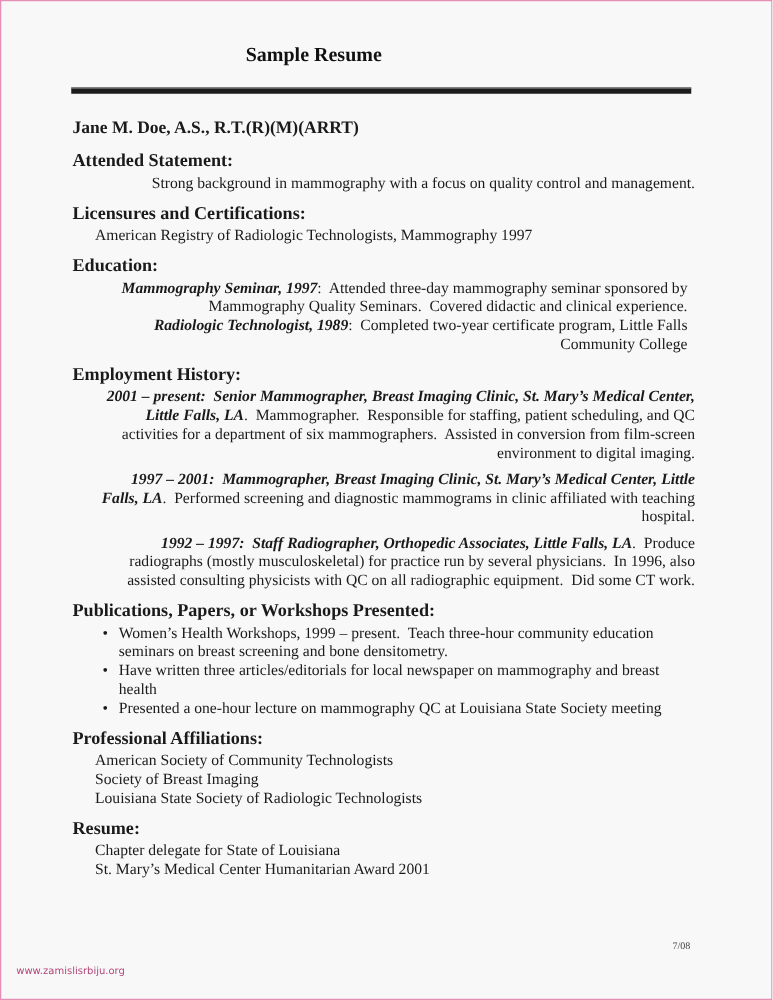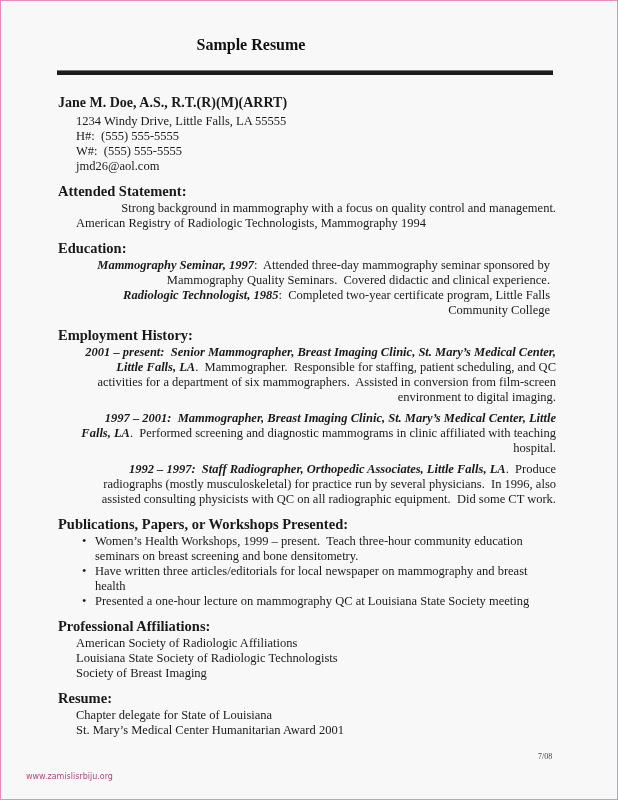--- a/index.html
+++ b/index.html
@@ -27,57 +27,52 @@
   .indent { padding-left: 18px; }
   .line { font-size: 12.5px; line-height: 15px; white-space: nowrap; }
   .heading { font-weight: bold; font-size: 14.5px; line-height: 17px; margin-top: 9px; margin-bottom: 1px; }
   .para { font-size: 12.5px; line-height: 15px; padding-left: 18px; width: 480px; text-align: right; }
   .para b i, .para i b { font-weight: bold; }
   .job { margin-bottom: 6px; }
   .bullets { list-style: none; margin: 0; padding: 0 0 0 24px; }
   .bullets li { position: relative; padding-left: 13px; font-size: 12.5px; line-height: 15px; width: 460px; }
   .bullets li .bullet { position: absolute; left: 0; top: 0; }
   .watermark {
-    position: absolute; left: 26px; top: 772px; font-family: "DejaVu Sans", sans-serif;
+    position: absolute; left: 13px; top: 772px; font-family: "DejaVu Sans", sans-serif;
     font-size: 8px; color: #b2477a;
   }
   .page-date {
     position: absolute; left: 538px; top: 752px; font-size: 8px; color: #444; text-align: center;
   }
 </style>
 </head>
 <body>
 
 <div class="frame"></div>
 
 <div class="page-title">Sample Resume</div>
 <div class="title-rule"></div>
 
 <div class="content">
   <div class="name">Jane M. Doe, A.S., R.T.(R)(M)(ARRT)</div>
-  <div class="indent">
-    <div class="line">1234 Windy Drive, Little Falls, LA 55555</div>
-    <div class="line">H#:&nbsp;&nbsp;(555) 555-5555</div>
-    <div class="line">W#:&nbsp;&nbsp;(555) 555-5555</div>
-    <div class="line">jmd26@aol.com</div>
-  </div>
 
   <div class="heading">Attended Statement:</div>
   <div class="para">Strong background in mammography with a focus on quality control and management.</div>
 
+  <div class="heading">Licensures and Certifications:</div>
   <div class="indent">
-    <div class="line">American Registry of Radiologic Technologists, Mammography 1994</div>
+    <div class="line">American Registry of Radiologic Technologists, Mammography 1997</div>
   </div>
 
   <div class="heading">Education:</div>
   <div class="para" style="padding-left:22px;width:470px;">
     <b><i>Mammography Seminar, 1997</i></b><span>:&nbsp; Attended three-day mammography seminar sponsored by Mammography Quality Seminars.&nbsp; Covered didactic and clinical experience.</span>
   </div>
   <div class="para" style="padding-left:22px;width:470px;">
-    <b><i>Radiologic Technologist, 1985</i></b><span>:&nbsp; Completed two-year certificate program, Little Falls Community College</span>
+    <b><i>Radiologic Technologist, 1989</i></b><span>:&nbsp; Completed two-year certificate program, Little Falls Community College</span>
   </div>
 
   <div class="heading">Employment History:</div>
   <div class="para job">
     <b><i>2001 – present:&nbsp; Senior Mammographer, Breast Imaging Clinic, St. Mary’s Medical Center, Little Falls, LA</i></b><span>.&nbsp; Mammographer.&nbsp; Responsible for staffing, patient scheduling, and QC activities for a department of six mammographers.&nbsp; Assisted in conversion from film-screen environment to digital imaging.</span>
   </div>
   <div class="para job">
     <b><i>1997 – 2001:&nbsp; Mammographer, Breast Imaging Clinic, St. Mary’s Medical Center, Little Falls, LA</i></b><span>.&nbsp; Performed screening and diagnostic mammograms in clinic affiliated with teaching hospital.</span>
   </div>
   <div class="para">
@@ -86,23 +81,23 @@
 
   <div class="heading">Publications, Papers, or Workshops Presented:</div>
   <ul class="bullets">
     <li><span class="bullet">•</span><span>Women’s Health Workshops, 1999 – present.&nbsp; Teach three-hour community education seminars on breast screening and bone densitometry.</span></li>
     <li><span class="bullet">•</span><span>Have written three articles/editorials for local newspaper on mammography and breast health</span></li>
     <li><span class="bullet">•</span><span>Presented a one-hour lecture on mammography QC at Louisiana State Society meeting</span></li>
   </ul>
 
   <div class="heading">Professional Affiliations:</div>
   <div class="indent">
-    <div class="line">American Society of Radiologic Affiliations</div>
+    <div class="line">American Society of Community Technologists</div>
+    <div class="line">Society of Breast Imaging</div>
     <div class="line">Louisiana State Society of Radiologic Technologists</div>
-    <div class="line">Society of Breast Imaging</div>
   </div>
 
   <div class="heading">Resume:</div>
   <div class="indent">
     <div class="line">Chapter delegate for State of Louisiana</div>
     <div class="line">St. Mary’s Medical Center Humanitarian Award 2001</div>
   </div>
 </div>
 
 <div class="page-date">7/08</div>

